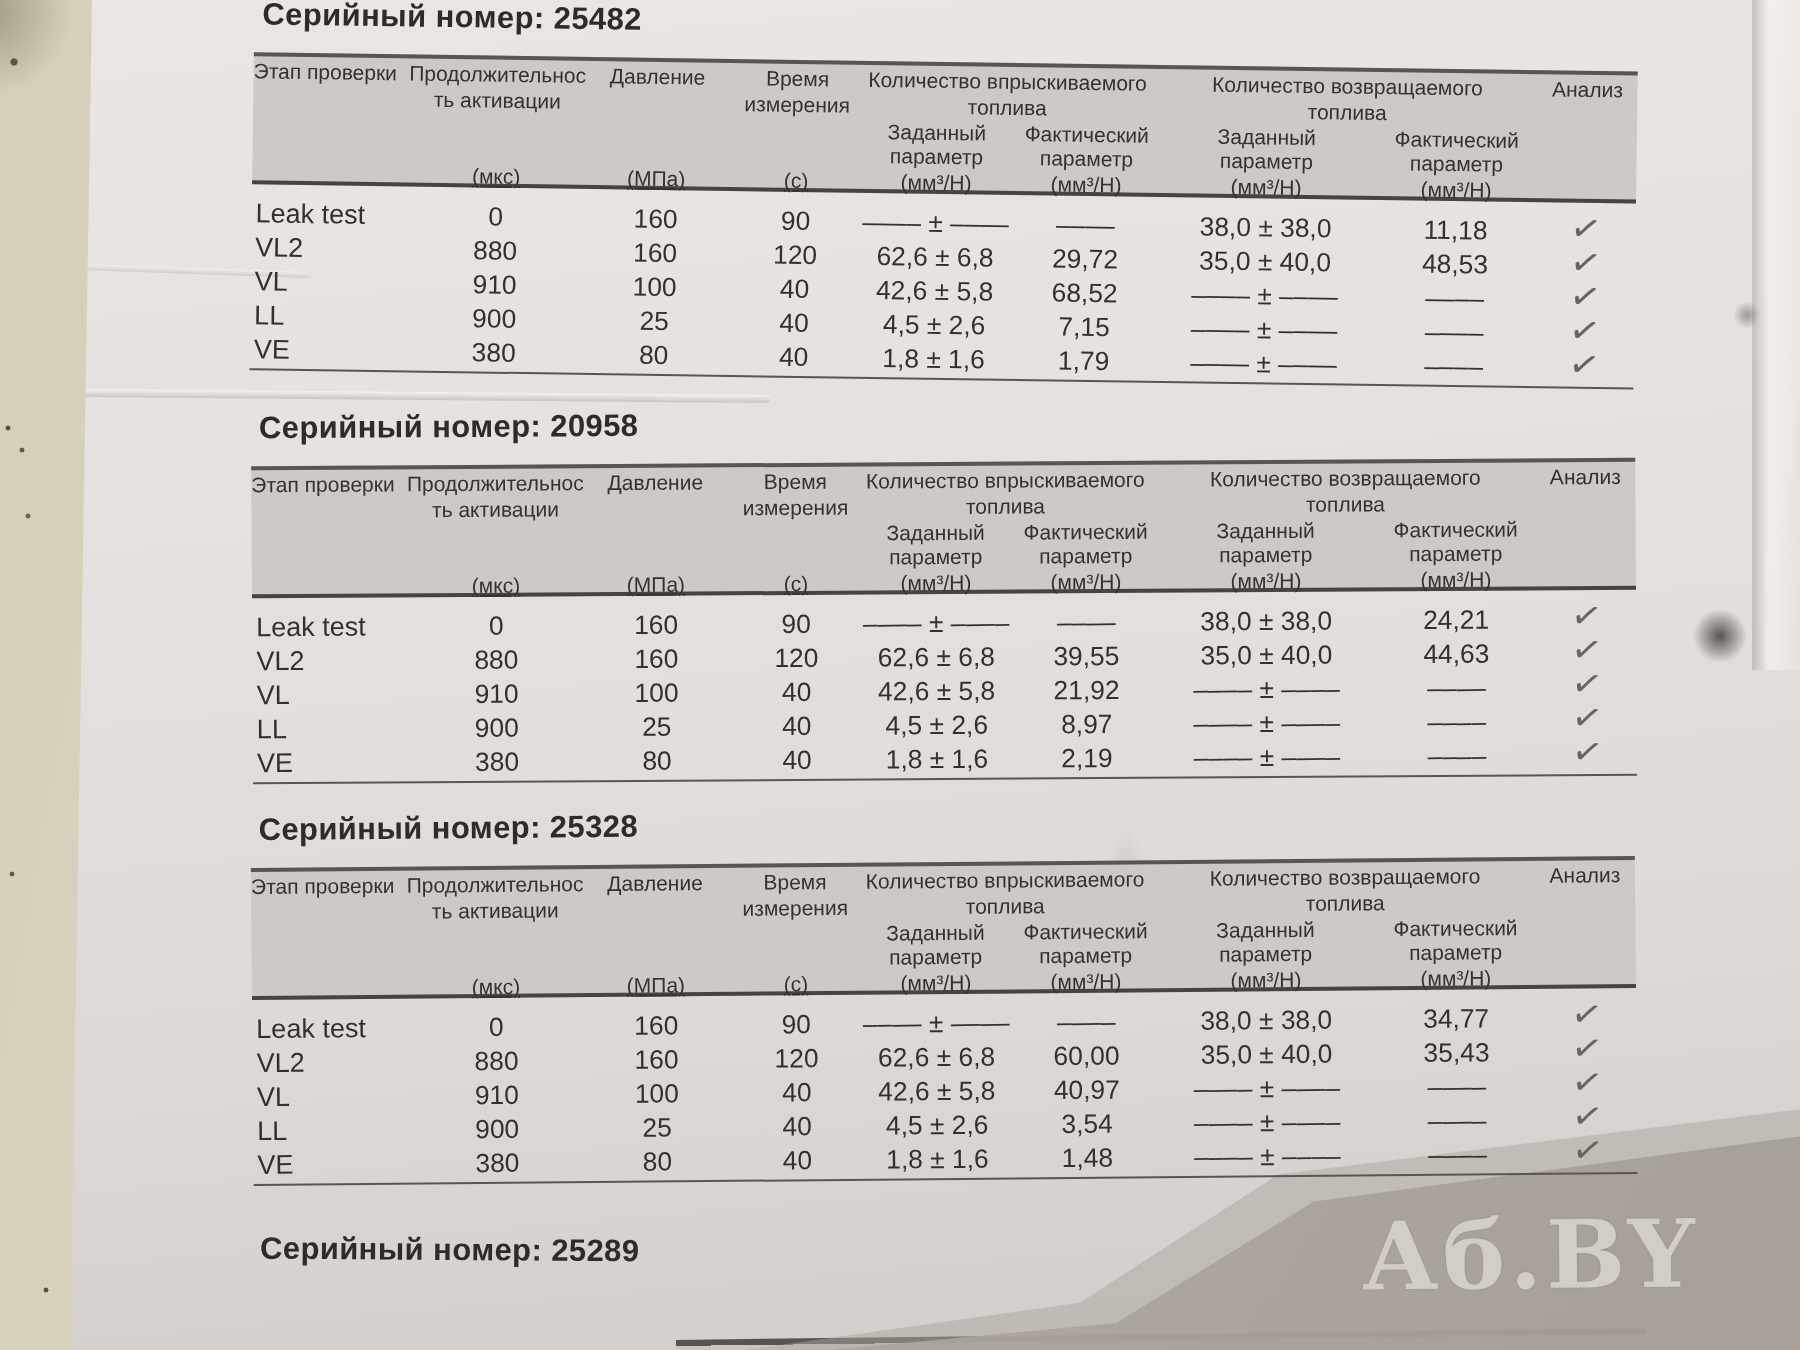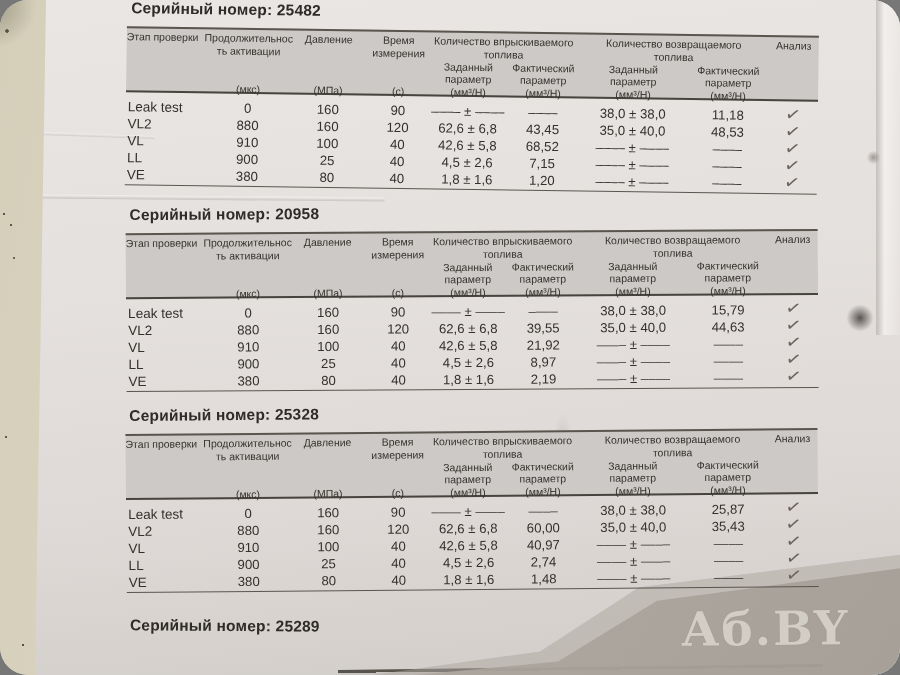--- a/index.html
+++ b/index.html
@@ -1,17 +1,17 @@
 <!DOCTYPE html>
 <html style="--table_surface: #d9d3c1; --paper: #e3dfdd; --header_fill: #cdc9c6; --ink: #35322e; --check: #6b645c; --watermark: #d2cec5;"><head>
 <meta charset="utf-8">
 <style>
   html,body{margin:0;padding:0;background:#777;}
   .scene{position:relative;width:900px;height:675px;overflow:hidden;
-         font-family:"Liberation Sans",sans-serif;color:var(--ink,#35322e);border-radius:28px;}
+         font-family:"Liberation Sans",sans-serif;color:var(--ink,#35322e);}
   
   .surface{position:absolute;inset:0;background:var(--table_surface,#d9d3c1);
     background-image:
       radial-gradient(circle 60px at -6px 6px, rgba(96,92,70,.45), transparent 70%),
       radial-gradient(circle 3px at 7px 31px, #5a5543 50%, transparent 70%),
       radial-gradient(circle 2px at 4px 214px, #575244 50%, transparent 70%),
       radial-gradient(circle 2px at 11px 225px, #5e5949 50%, transparent 70%),
       radial-gradient(circle 2px at 14px 258px, #6a6453 50%, transparent 75%),
       radial-gradient(circle 2px at 6px 437px, #5e594a 50%, transparent 70%),
       radial-gradient(circle 2px at 23px 645px, #55503f 50%, transparent 70%),
@@ -51,21 +51,21 @@
   .s2{top:404px;transform:rotate(-.5deg);}
   .serial{font-weight:bold;font-size:15.5px;letter-spacing:.2px;margin:0 0 9px 4px;color:#2e2b28;}
   .serial.last{position:absolute;top:617px;left:130px;transform:rotate(.4deg);margin:0;}
   .tbl{width:692px;}
   .thead{display:grid;grid-template-columns:82px 80px 80px 60px 150px 190px 50px;
     background:var(--header_fill,#cdc9c6);
     border-top:2px solid #5a554f;border-bottom:2px solid #47433e;
     height:66px;box-sizing:border-box;padding:2px 0 1px;font-size:10.5px;line-height:1.22;}
   .hcell{display:flex;flex-direction:column;align-items:center;text-align:center;}
   .hcell .ht,.hgroup .ht{white-space:pre-line;}
-  .hcell .unit{margin-top:auto;}
+  .hcell .unit{margin-top:auto;text-decoration:underline;}
   .hc-stage{align-items:flex-start;text-align:left;}
   .hgroup{display:flex;flex-direction:column;}
   .hgroup .gt{text-align:center;}
   .subs{display:flex;flex:1;}
   .sub{margin-top:auto;text-align:center;}
   .inj .sub:first-child{width:80px;}  .inj .sub:last-child{width:70px;}
   .ret .sub:first-child{width:110px;} .ret .sub:last-child{width:80px;}
   .tbody{border-bottom:1.5px solid #5a554f;padding:3px 0 4px;}
   .trow{display:grid;grid-template-columns:82px 80px 80px 60px 80px 70px 110px 80px 50px;
     height:17px;align-items:center;font-size:13.2px;color:#34312d;}
@@ -153,21 +153,21 @@
                 <span class="cell c6">38,0 ± 38,0</span>
                 <span class="cell c7">11,18</span>
                 <span class="cell c8">✓</span>
               </div>
               <div class="trow">
                 <span class="cell c0">VL2</span>
                 <span class="cell c1">880</span>
                 <span class="cell c2">160</span>
                 <span class="cell c3">120</span>
                 <span class="cell c4">62,6 ± 6,8</span>
-                <span class="cell c5">43,45</span>
+                <span class="cell c5">29,72</span>
                 <span class="cell c6">35,0 ± 40,0</span>
                 <span class="cell c7">48,53</span>
                 <span class="cell c8">✓</span>
               </div>
               <div class="trow">
                 <span class="cell c0">VL</span>
                 <span class="cell c1">910</span>
                 <span class="cell c2">100</span>
                 <span class="cell c3">40</span>
                 <span class="cell c4">42,6 ± 5,8</span>
@@ -186,21 +186,21 @@
                 <span class="cell c6">–––– ± ––––</span>
                 <span class="cell c7">––––</span>
                 <span class="cell c8">✓</span>
               </div>
               <div class="trow">
                 <span class="cell c0">VE</span>
                 <span class="cell c1">380</span>
                 <span class="cell c2">80</span>
                 <span class="cell c3">40</span>
                 <span class="cell c4">1,8 ± 1,6</span>
-                <span class="cell c5">1,20</span>
+                <span class="cell c5">1,79</span>
                 <span class="cell c6">–––– ± ––––</span>
                 <span class="cell c7">––––</span>
                 <span class="cell c8">✓</span>
               </div>
             </div>
     </div>
   </section>
 
   <section class="section s1">
     <h2 class="serial">Серийный номер: 20958</h2>
@@ -253,21 +253,21 @@
       </div>
       <div class="tbody">
               <div class="trow">
                 <span class="cell c0">Leak test</span>
                 <span class="cell c1">0</span>
                 <span class="cell c2">160</span>
                 <span class="cell c3">90</span>
                 <span class="cell c4">–––– ± ––––</span>
                 <span class="cell c5">––––</span>
                 <span class="cell c6">38,0 ± 38,0</span>
-                <span class="cell c7">15,79</span>
+                <span class="cell c7">24,21</span>
                 <span class="cell c8">✓</span>
               </div>
               <div class="trow">
                 <span class="cell c0">VL2</span>
                 <span class="cell c1">880</span>
                 <span class="cell c2">160</span>
                 <span class="cell c3">120</span>
                 <span class="cell c4">62,6 ± 6,8</span>
                 <span class="cell c5">39,55</span>
                 <span class="cell c6">35,0 ± 40,0</span>
@@ -362,21 +362,21 @@
       </div>
       <div class="tbody">
               <div class="trow">
                 <span class="cell c0">Leak test</span>
                 <span class="cell c1">0</span>
                 <span class="cell c2">160</span>
                 <span class="cell c3">90</span>
                 <span class="cell c4">–––– ± ––––</span>
                 <span class="cell c5">––––</span>
                 <span class="cell c6">38,0 ± 38,0</span>
-                <span class="cell c7">25,87</span>
+                <span class="cell c7">34,77</span>
                 <span class="cell c8">✓</span>
               </div>
               <div class="trow">
                 <span class="cell c0">VL2</span>
                 <span class="cell c1">880</span>
                 <span class="cell c2">160</span>
                 <span class="cell c3">120</span>
                 <span class="cell c4">62,6 ± 6,8</span>
                 <span class="cell c5">60,00</span>
                 <span class="cell c6">35,0 ± 40,0</span>
@@ -393,21 +393,21 @@
                 <span class="cell c6">–––– ± ––––</span>
                 <span class="cell c7">––––</span>
                 <span class="cell c8">✓</span>
               </div>
               <div class="trow">
                 <span class="cell c0">LL</span>
                 <span class="cell c1">900</span>
                 <span class="cell c2">25</span>
                 <span class="cell c3">40</span>
                 <span class="cell c4">4,5 ± 2,6</span>
-                <span class="cell c5">2,74</span>
+                <span class="cell c5">3,54</span>
                 <span class="cell c6">–––– ± ––––</span>
                 <span class="cell c7">––––</span>
                 <span class="cell c8">✓</span>
               </div>
               <div class="trow">
                 <span class="cell c0">VE</span>
                 <span class="cell c1">380</span>
                 <span class="cell c2">80</span>
                 <span class="cell c3">40</span>
                 <span class="cell c4">1,8 ± 1,6</span>

